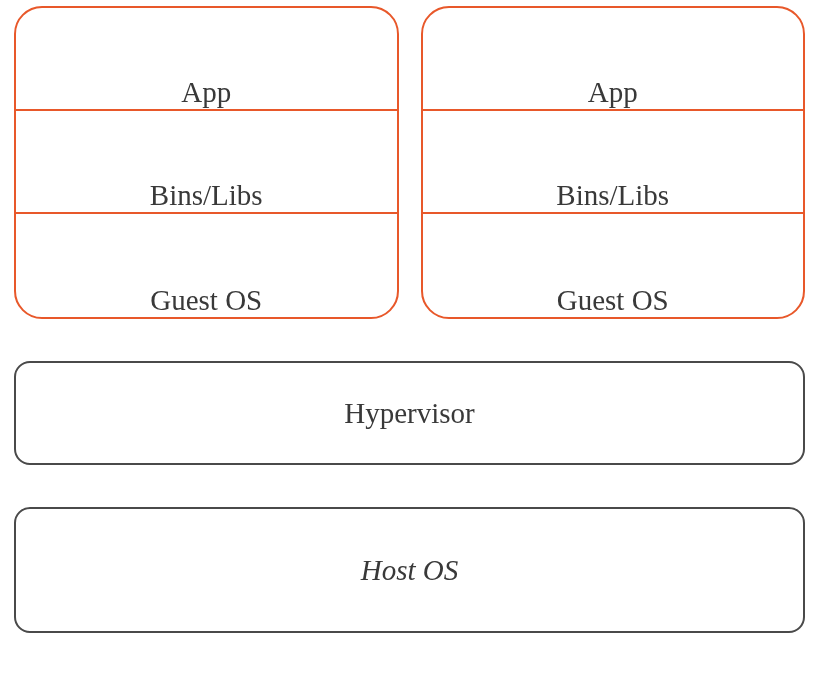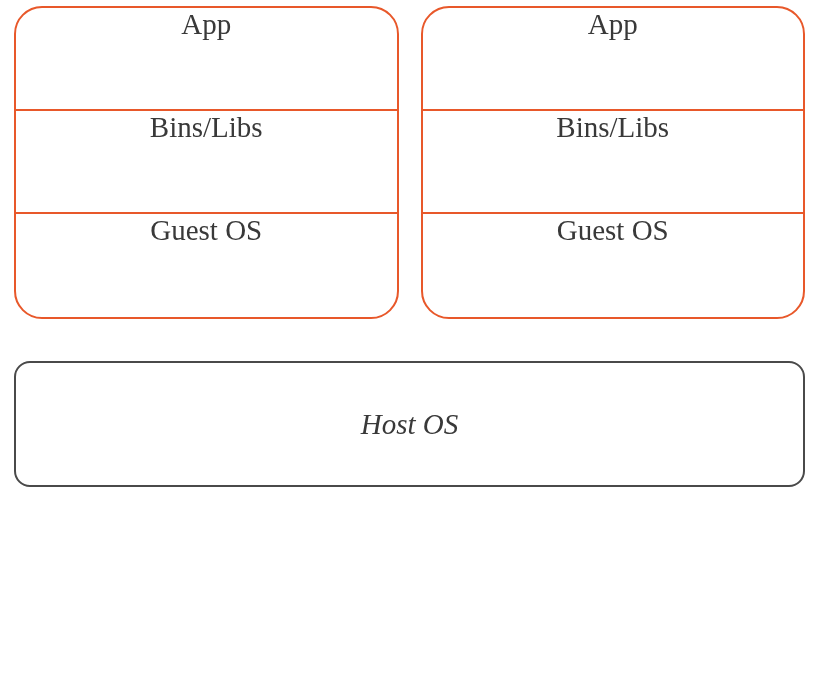--- a/index.html
+++ b/index.html
@@ -29,21 +29,21 @@
       flex: 1;
       border: 2px solid #e8582a;
       border-radius: 28px;
       overflow: hidden;
       display: flex;
       flex-direction: column;
     }
     .vm-cell {
       flex: 1;
       display: flex;
-      align-items: flex-start;
+      align-items: flex-end;
       justify-content: center;
       font-size: 29px;
       color: #393939;
       min-height: 103px;
     }
     .vm-cell:not(:last-child) {
       border-bottom: 2px solid #e8582a;
     }
     .full-row {
       border: 2px solid #4a4a4a;
@@ -89,18 +89,21 @@
       <div class="vm-cell">
         <span>Bins/Libs</span>
       </div>
       <div class="vm-cell">
         <span>Guest OS</span>
       </div>
     </div>
 
   </div>
 
+  <div class="full-row hypervisor-row">
+    <span>Hypervisor</span>
+  </div>
 
   <div class="full-row hostos-row">
     <span>Host OS</span>
   </div>
 
 </div>
 
 </body></html>

